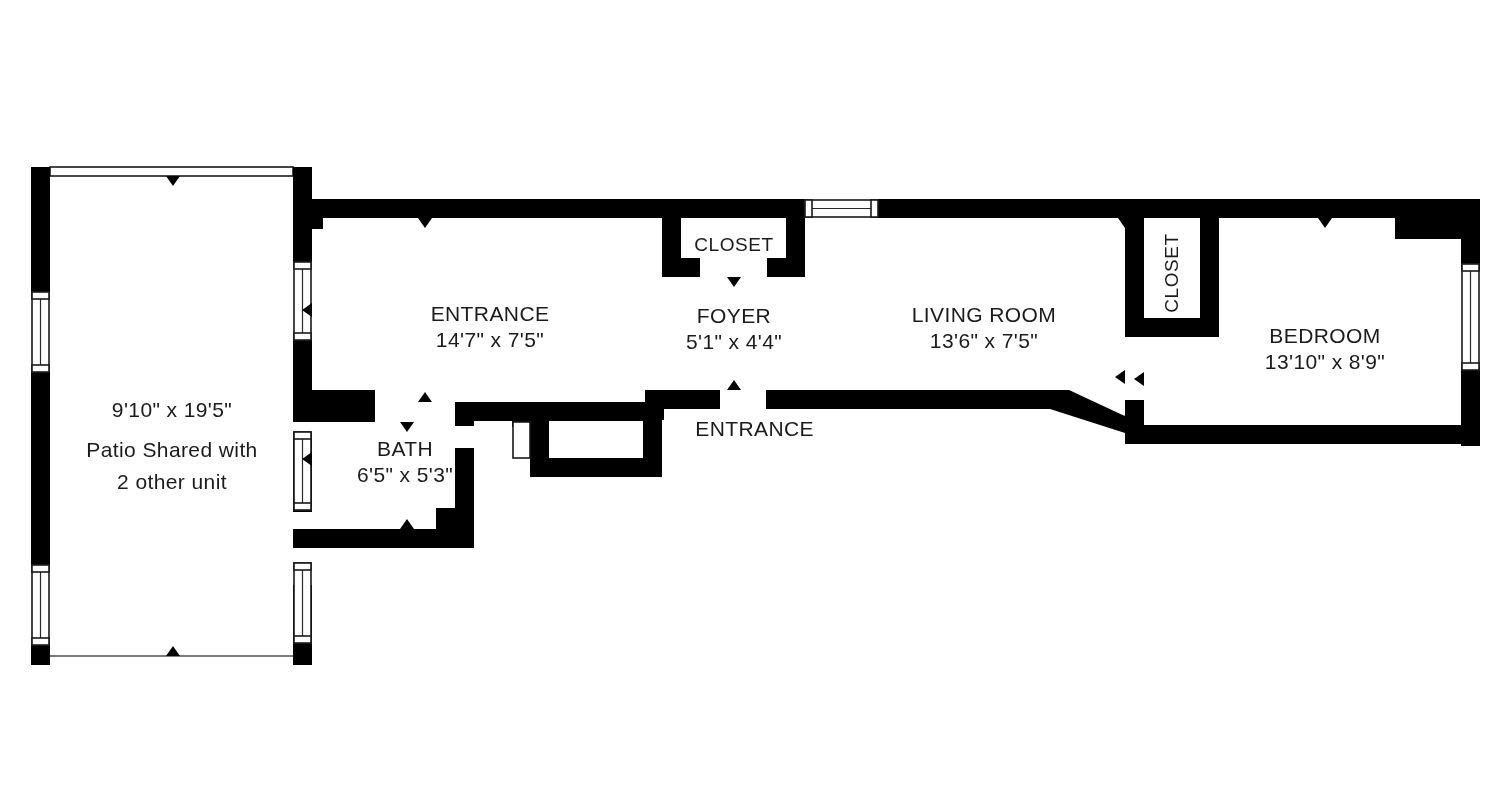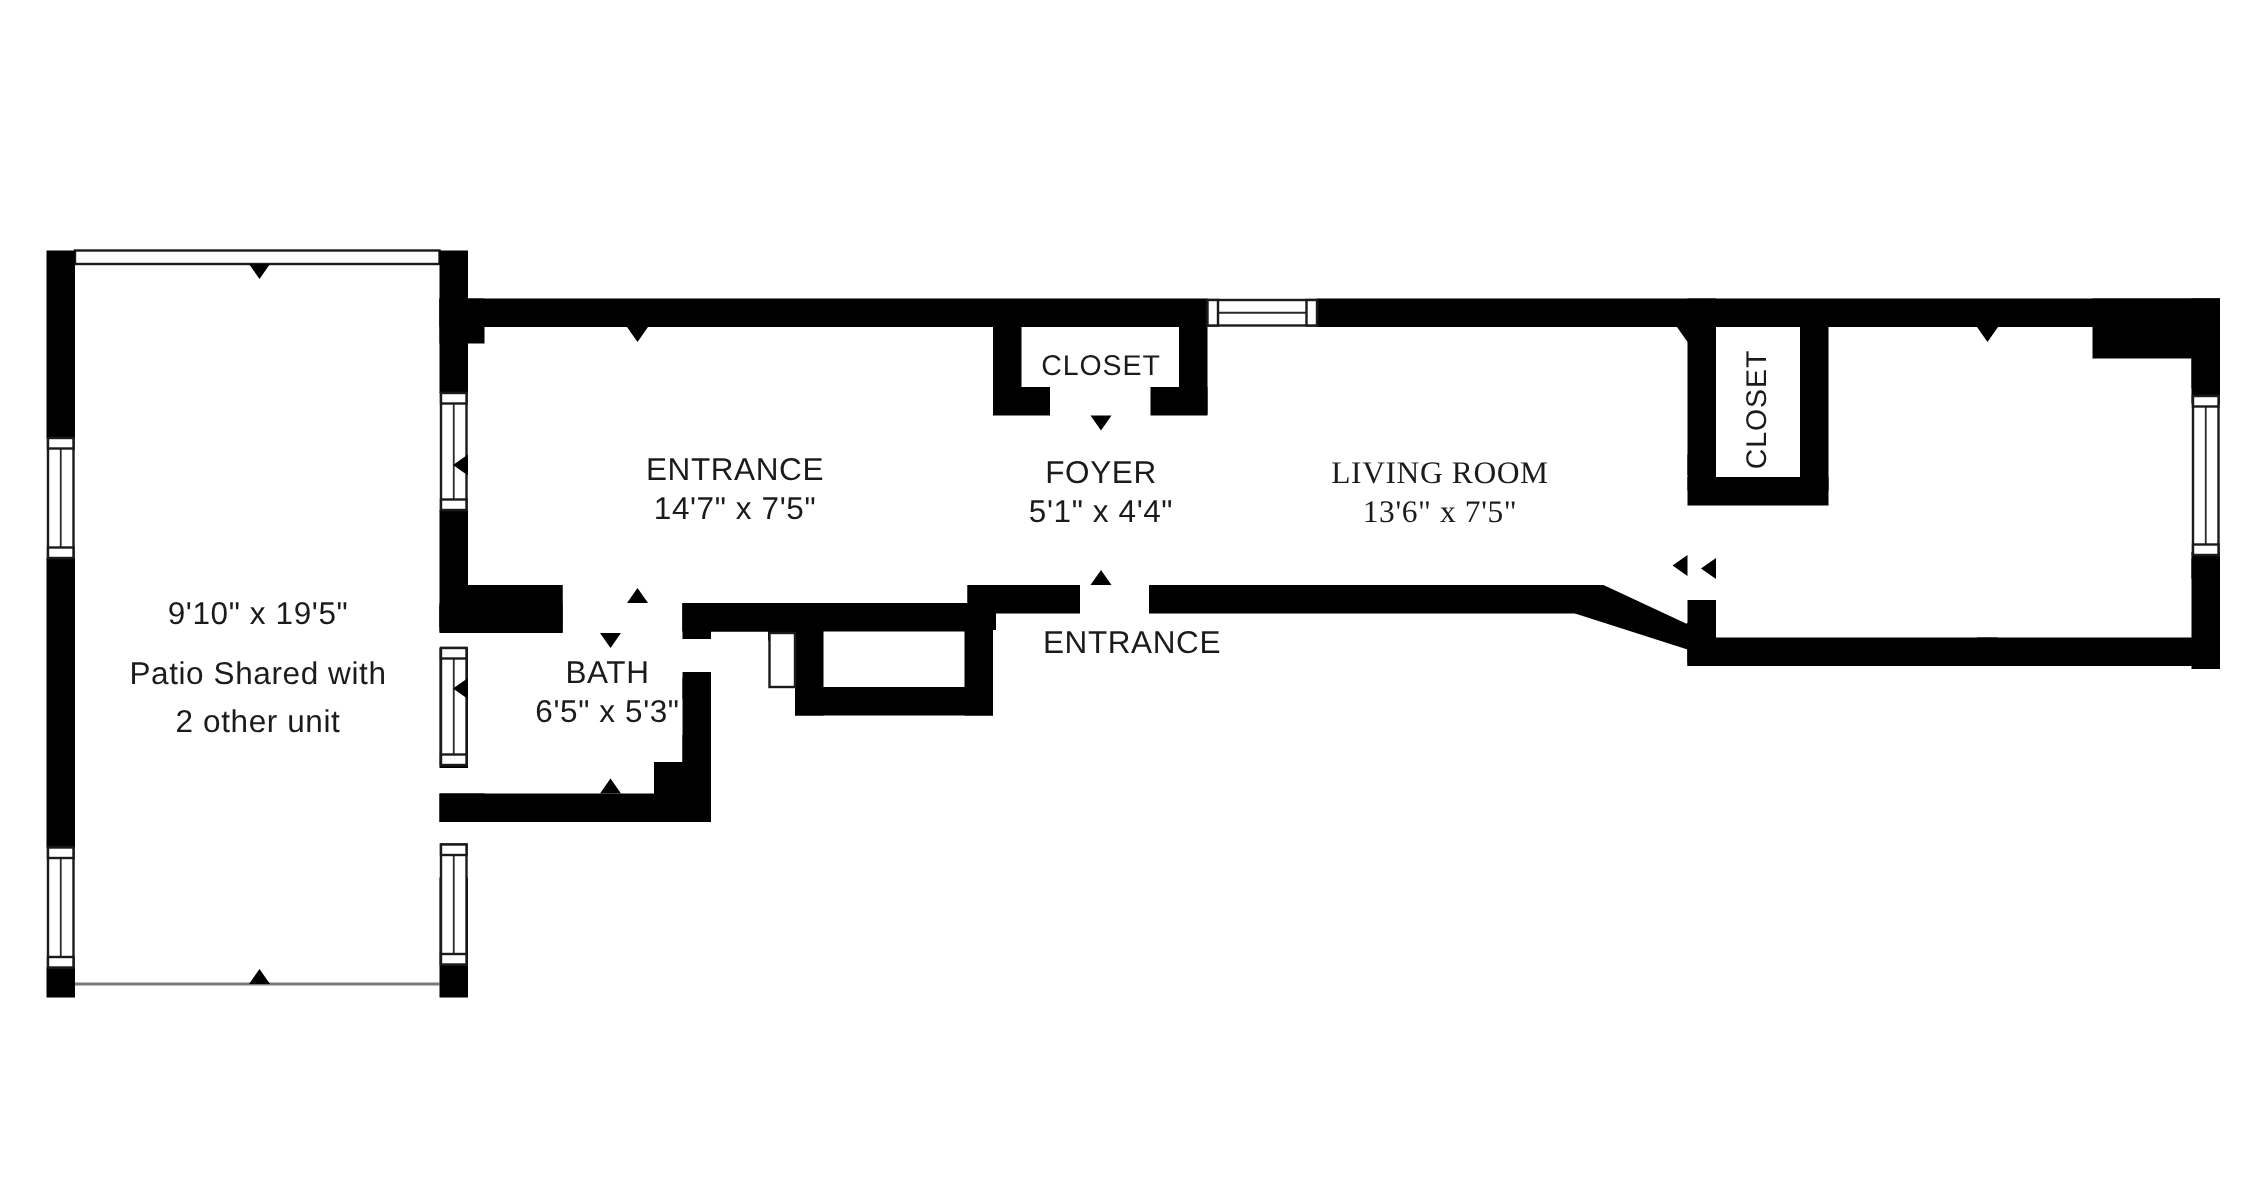--- a/index.html
+++ b/index.html
@@ -275,29 +275,33 @@
 
   <div class="room-label label-closet-small" style="left: 664px; top: 232px; width: 140px;">
     <span class="name">CLOSET</span>
   </div>
 
   <div class="room-label" style="left: 654px; top: 303px; width: 160px;">
     <span class="name">FOYER</span>
     <span class="dims">5'1" x 4'4"</span>
   </div>
 
-  <div class="room-label" style="left: 860px; top: 302px; width: 200px; font-family: Liberation Serif, serif;">
+  <div class="room-label" style="left: 884px; top: 302px; width: 200px;">
     <span class="name">LIVING ROOM</span>
     <span class="dims">13'6" x  7'5"</span>
   </div>
 
   <div class="room-label label-closet-small label-rotated" style="left: 1117px; top: 260px; width: 110px;">
     <span class="name">CLOSET</span>
   </div>
 
+  <div class="room-label" style="left: 1225px; top: 323px; width: 200px;">
+    <span class="name">BEDROOM</span>
+    <span class="dims">13'10" x 8'9"</span>
+  </div>
 
   <div class="room-label" style="left: 325px; top: 436px; width: 160px;">
     <span class="name">BATH</span>
     <span class="dims">6'5" x 5'3"</span>
   </div>
 
   <div class="room-label label-entrance" style="left: 654px; top: 416px; width: 160px; text-align: right;">
     <span class="name">ENTRANCE</span>
   </div>
 

